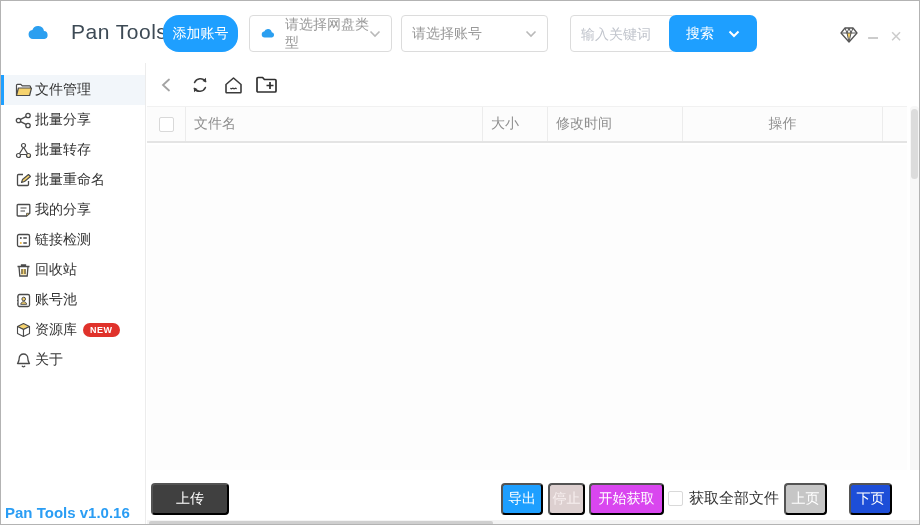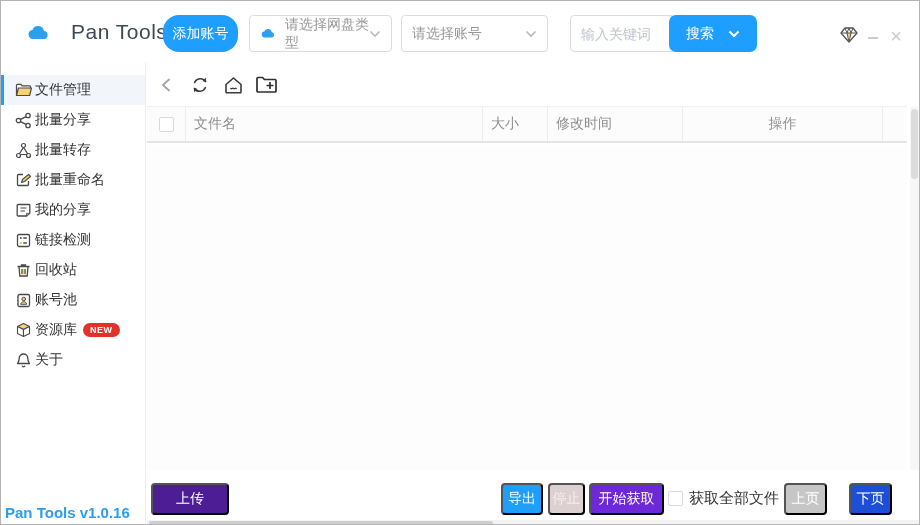--- a/index.html
+++ b/index.html
@@ -68,24 +68,24 @@
   
   .vscroll { position:absolute; right:2px; top:43px; width:9px; height:414px; background:#f7f7f7; border-radius:4px; }
   .vthumb { position:absolute; left:1px; top:3px; width:7px; height:70px; background:#dcdcdc; border-radius:4px; }
   .hscroll { position:absolute; left:0; bottom:0; width:774px; height:6px; background:#f3f3f3; }
   .hthumb { position:absolute; left:2px; top:1px; width:344px; height:4px; background:#cfcfcf; border-radius:2px; }
 
   
   .footer { position:absolute; left:146px; top:469px; width:774px; height:50px; background:#fff; }
   .fbtn { position:absolute; top:13px; height:32px; border-radius:4px; font-size:14px; color:#fff;
           display:flex; align-items:center; justify-content:center; cursor:pointer; }
-  .f-upload { left:4px;  width:78px; background:#4c1d95; }
+  .f-upload { left:4px;  width:78px; background:#404040; }
   .f-export { left:354px; width:42px; background:#1e9fff; }
   .f-stop   { left:401px; width:37px; background:#ddd0d0; color:#f7efef; }
-  .f-start  { left:442px; width:75px; background:#6d28d9; }
+  .f-start  { left:442px; width:75px; background:#d946ef; }
   .f-prev   { left:637px; width:43px; background:#c6c6c6; }
   .f-next   { left:702px; width:43px; background:#1d4ed8; }
   .fetch-all { position:absolute; left:521px; top:19px; display:flex; align-items:center; gap:6px;
                font-size:15px; color:#333; cursor:pointer; }
   svg { display:block; }
 </style>
 </head>
 <body>
 
 <div class="header">

